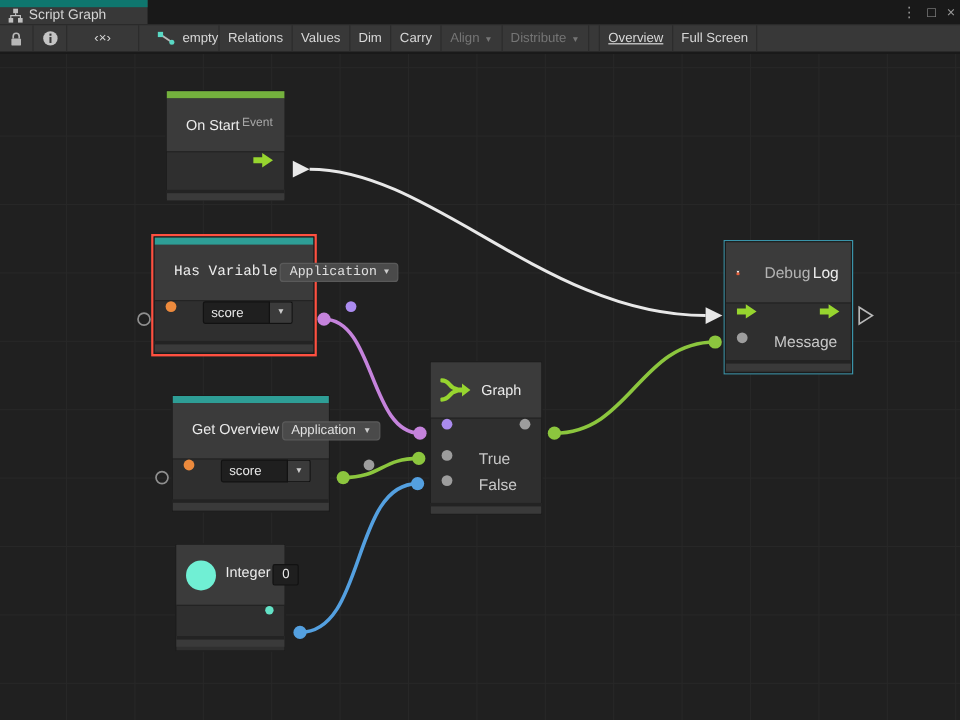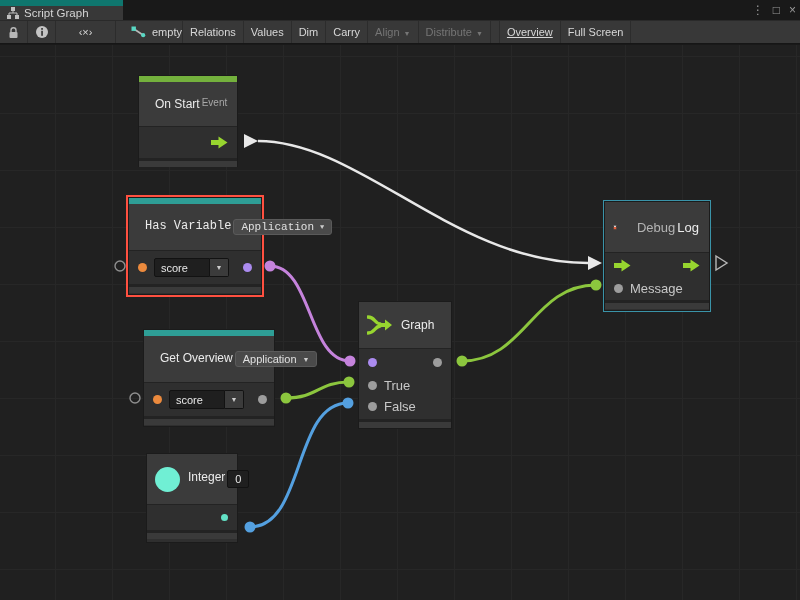--- a/index.html
+++ b/index.html
@@ -46,21 +46,21 @@
   .node.sel-red  { box-shadow:0 0 0 2px #ff5040; }
   .node.sel-blue { box-shadow:0 0 0 1px #3a93a8; }
   .n-strip { height:6px; }
   .n-header { background:#3b3b3b; display:flex; align-items:center; gap:8px; padding:5px 10px 5px 8px; }
   .n-titlecol { display:flex; flex-direction:row; gap:2px; }
   .n-title { font-size:12px; color:#ececec; white-space:nowrap; }
   .n-sub { font-size:10px; color:#a8a8a8; }
   .n-sur { font-size:13px; color:#b4b4b4;padding-left:12px; }
   .n-title-lg { font-size:13px; color:#ececec; }
   .n-body { border-top:1px solid #232323; }
-  .n-row { display:flex; align-items:center; gap:7px; padding:0 9px; }
+  .n-row { display:flex; align-items:flex-start; gap:22px; padding:0 9px; }
   .n-footer { height:9px; background:#3a3a3a; border-top:3px solid #232323; }
   .dot { width:9px; height:9px; border-radius:50%; flex:0 0 auto; }
   .dot.sm { width:7px; height:7px; }
   .spacer { flex:1; }
   .port-label { font-size:13px; color:#c8c8c8; }
 
   .dropdown { display:inline-flex; align-items:center; gap:6px; background:#4a4a4a; border:1px solid #5a5a5a;
               border-radius:3px; padding:1px 7px; font-size:11px; color:#e0e0e0; }
   .dropdown .caret { font-size:7px; color:#cccccc; position:relative; top:0px; }
 

